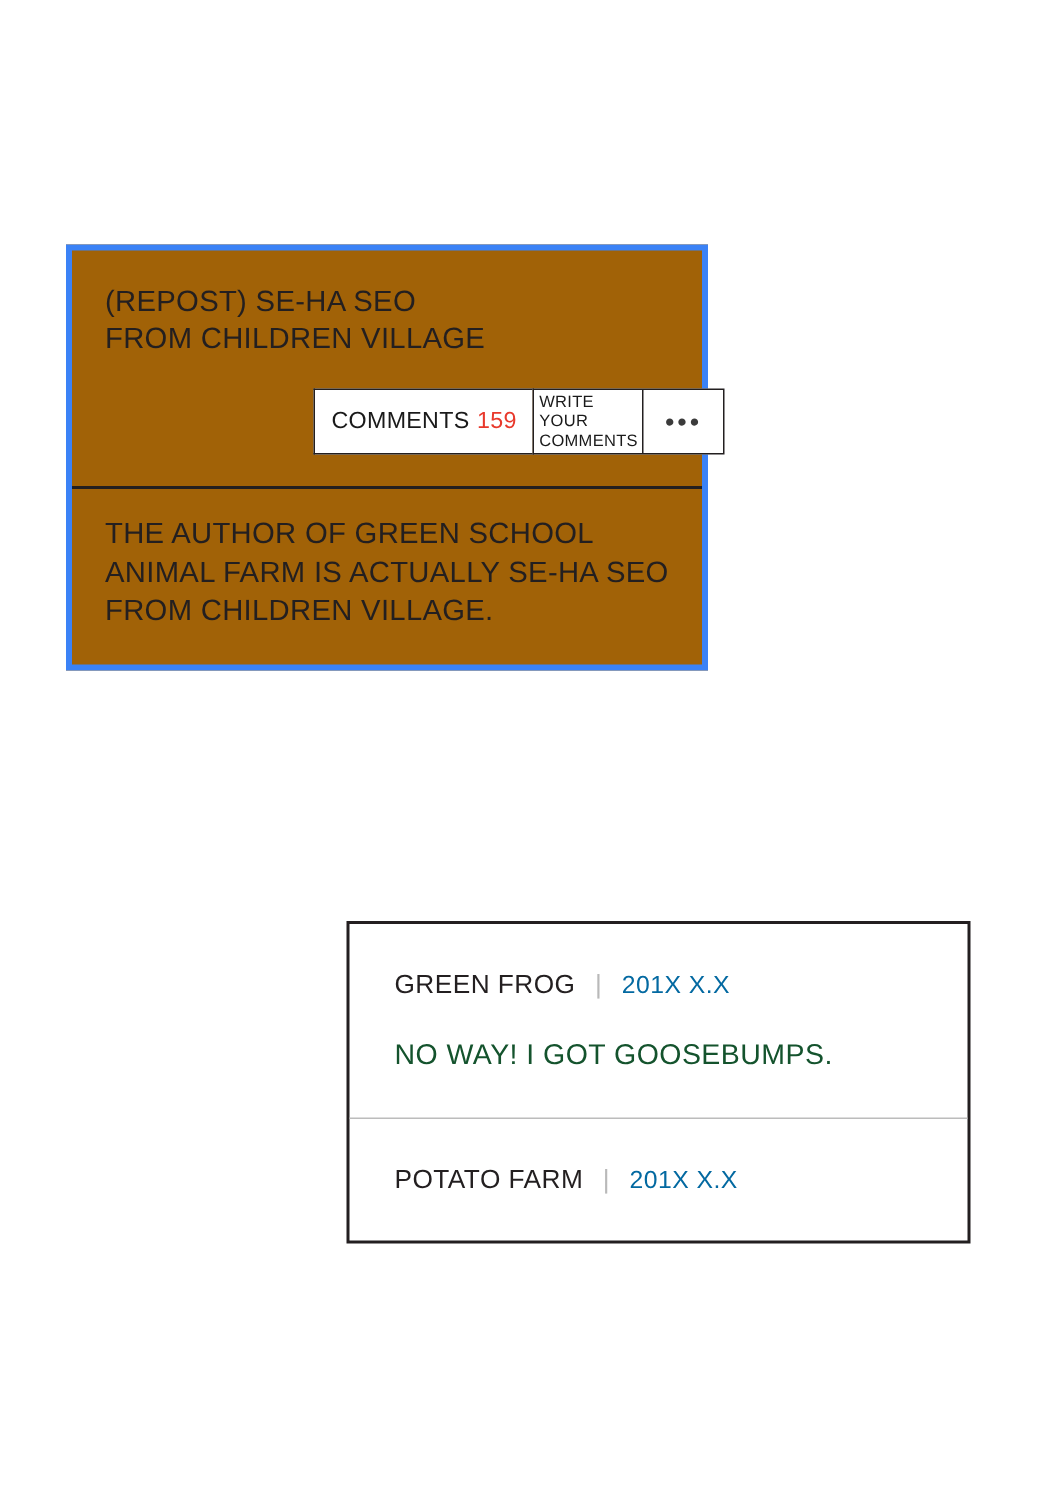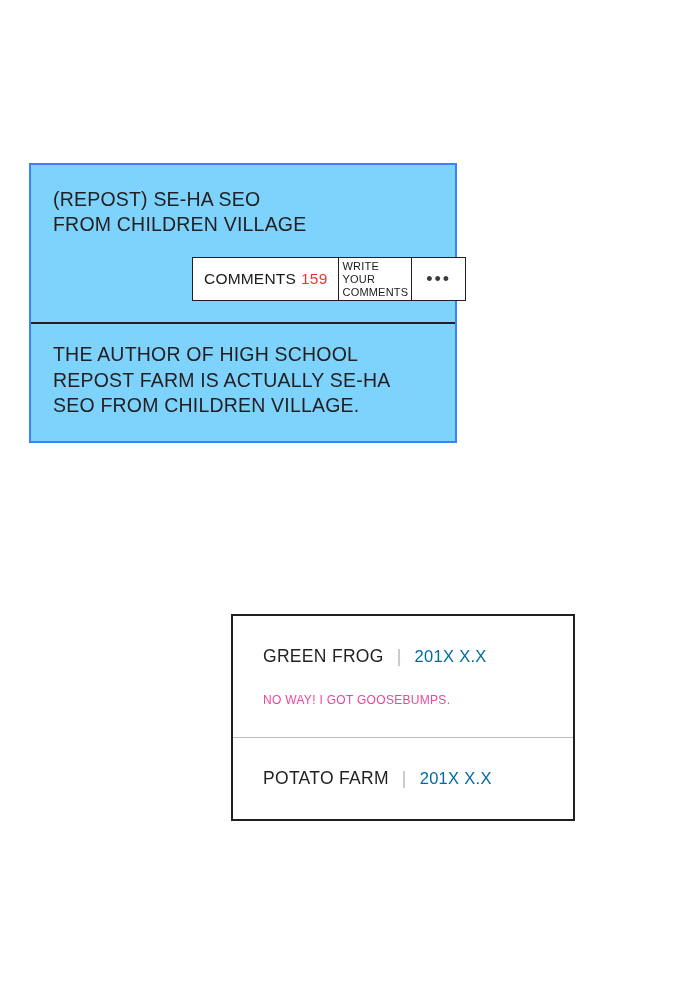--- a/index.html
+++ b/index.html
@@ -12,25 +12,25 @@
     height: 1000px;
     position: relative;
     font-family: "Liberation Sans", sans-serif;
     color: #1a1a1a;
     overflow: hidden;
   }
 
   
   .post-card {
     position: absolute;
-    left: 29px;
+    left: 44px;
     top: 163px;
     width: 428px;
-    border: 2px solid #3b82f6;
-    background: #7dd3fc;
+    border: 4px solid #3b82f6;
+    background: #a16207;
     box-sizing: border-box;
   }
   .post-head {
     padding: 22px 22px 0 22px;
   }
   .post-title {
     font-size: 19.5px;
     line-height: 25px;
     letter-spacing: 0.2px;
     white-space: pre-line;
@@ -87,21 +87,21 @@
     letter-spacing: 0.2px;
     white-space: pre-line;
     color: #231f20;
   }
 
   
   .comments-card {
     position: absolute;
     left: 231px;
     top: 614px;
-    width: 344px;
+    width: 416px;
     border: 2px solid #231f20;
     background: #ffffff;
     box-sizing: border-box;
   }
   .comment {
     padding: 30px 30px 30px 30px;
   }
   .comment + .comment {
     border-top: 1px solid #bcbcbc;
   }
@@ -117,23 +117,23 @@
   .comment-sep {
     color: #b9b9b9;
     margin: 0 13px;
   }
   .comment-date {
     color: #0369a1;
     font-size: 16.5px;
   }
   .comment-text {
     margin-top: 26px;
-    font-size: 12px;
+    font-size: 19px;
     letter-spacing: 0.3px;
-    color: #ec4899;
+    color: #14532d;
   }
 </style>
 </head>
 <body>
 
 <div class="post-card">
   <div class="post-head">
     <div class="post-title">(REPOST) SE-HA SEO
 FROM CHILDREN VILLAGE</div>
 
@@ -147,21 +147,21 @@
 COMMENTS</span>
       </div>
       <div class="meta-box meta-dots">
         <span>•••</span>
       </div>
     </div>
   </div>
 
   <div class="post-divider"></div>
 
-  <div class="post-body">THE AUTHOR OF HIGH SCHOOL REPOST FARM IS ACTUALLY SE-HA SEO FROM CHILDREN VILLAGE.</div>
+  <div class="post-body">THE AUTHOR OF GREEN SCHOOL ANIMAL FARM IS ACTUALLY SE-HA SEO FROM CHILDREN VILLAGE.</div>
 </div>
 
 <div class="comments-card">
 
   <div class="comment">
     <div class="comment-head">
       <span class="comment-author">GREEN FROG</span>
       <span class="comment-sep">|</span>
       <span class="comment-date">201X  X.X</span>
     </div>

